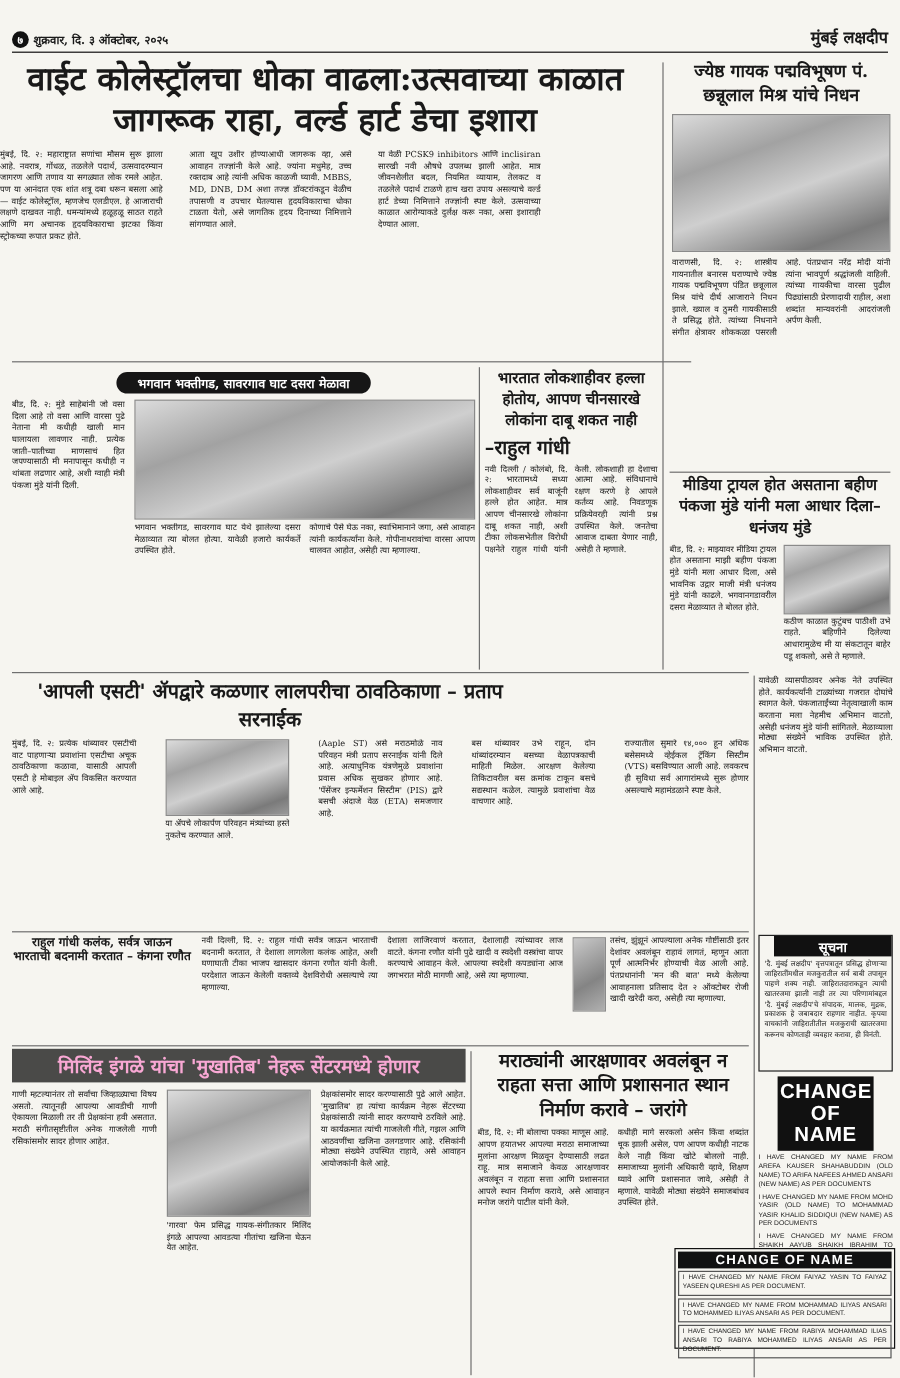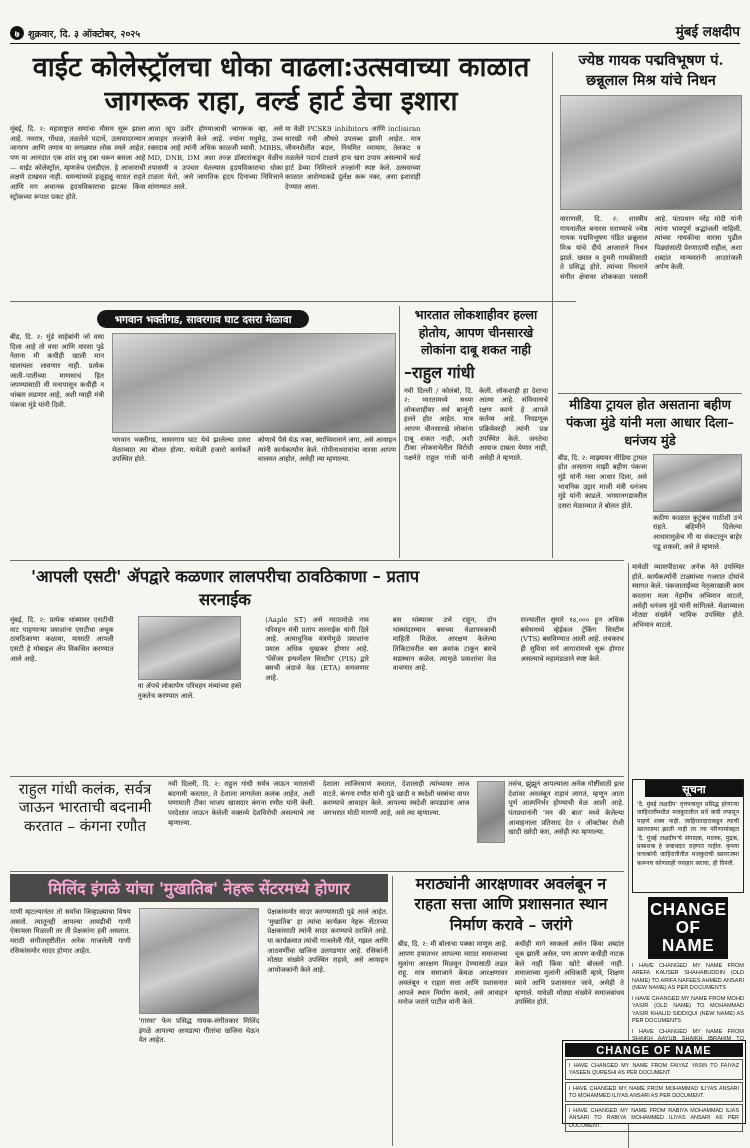--- a/index.html
+++ b/index.html
@@ -21,23 +21,23 @@
   .pill { background:#161616; color:#fff; font-weight:bold; font-size:10.5px; padding:2px 18px; border-radius:10px; width:fit-content; margin:4px auto 5px auto; text-align:center; }
   .sans { font-family:"Liberation Sans","DejaVu Sans",sans-serif; }
 
   
   #hdr { left:10px; top:16px; width:730px; height:28px; display:flex; justify-content:space-between; align-items:flex-end; border-bottom:1.5px solid #111; padding-bottom:3px; }
   #hdr .left { display:flex; align-items:center; gap:4px; font-size:9.5px; font-weight:bold; }
   .pgcirc { width:14px; height:14px; background:#111; color:#fff; border-radius:50%; font-size:9px; display:flex; align-items:center; justify-content:center; }
   #masthead { font-size:13.5px; font-weight:bold; }
 
   
-  #main { left:10px; top:50px; width:542px; height:248px; }
+  #main { left:0; top:50px; width:542px; height:248px; }
   #main .hl { font-size:27px; line-height:1.26; }
-  #main .cols { gap:2px; margin-top:7px; height:160px; }
+  #main .cols { gap:22px; margin-top:7px; height:160px; }
   #main .col { width:25%; }
   #main .photo { height:100px; margin-bottom:3px; }
 
   
   #mishra { left:560px; top:50px; width:182px; height:345px; }
   #mishra .hl { font-size:14.5px; line-height:1.35; }
   #mishra .photo { height:115px; margin:6px 0 5px 0; }
   #mishra .body-txt { column-count:2; column-gap:7px; height:160px; }
 
   
@@ -66,21 +66,21 @@
 
   
   #st { left:10px; top:564px; width:614px; height:208px; }
   #st .hl { font-size:16.5px; width:430px; }
   #st .cols { gap:24px; margin-top:6px; height:176px; }
   #st .col { width:20%; }
   #st .photo { height:64px; margin-bottom:2px; }
 
   
   #kangana { left:10px; top:780px; width:614px; height:88px; display:flex; gap:8px; }
-  #kangana .hl-block { width:150px; font-size:15px; font-weight:normal; text-align:center; line-height:1.22; }
+  #kangana .hl-block { width:150px; font-size:10px; font-weight:bold; text-align:center; line-height:1.22; }
   #kangana .cols { flex:1; gap:8px; height:86px; }
   #kangana .col { width:33.3%; }
   .kphoto { float:left; width:28px; height:62px; margin:1px 3px 1px 0; background:linear-gradient(150deg,#c9c9c9,#848484 60%,#b0b0b0); border:1px solid #8a8a8a; }
 
   
   #suchana { left:632px; top:779px; width:112px; height:114px; border:1px solid #222; background:#f6f5f0; }
   #suchana .title { background:#111; color:#fff; font-size:11px; font-weight:bold; text-align:center; padding:1px 0;margin-left:12px; }
   #suchana .body-txt { font-size:6px; padding:3px 4px; height:94px; }
 
   

